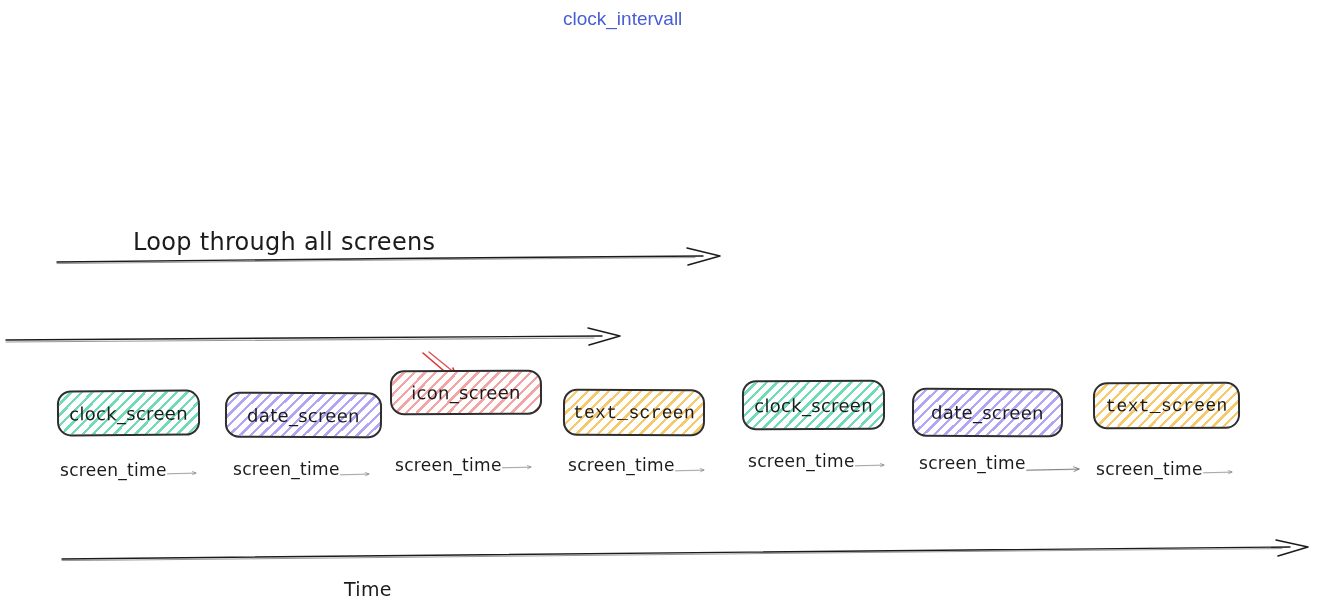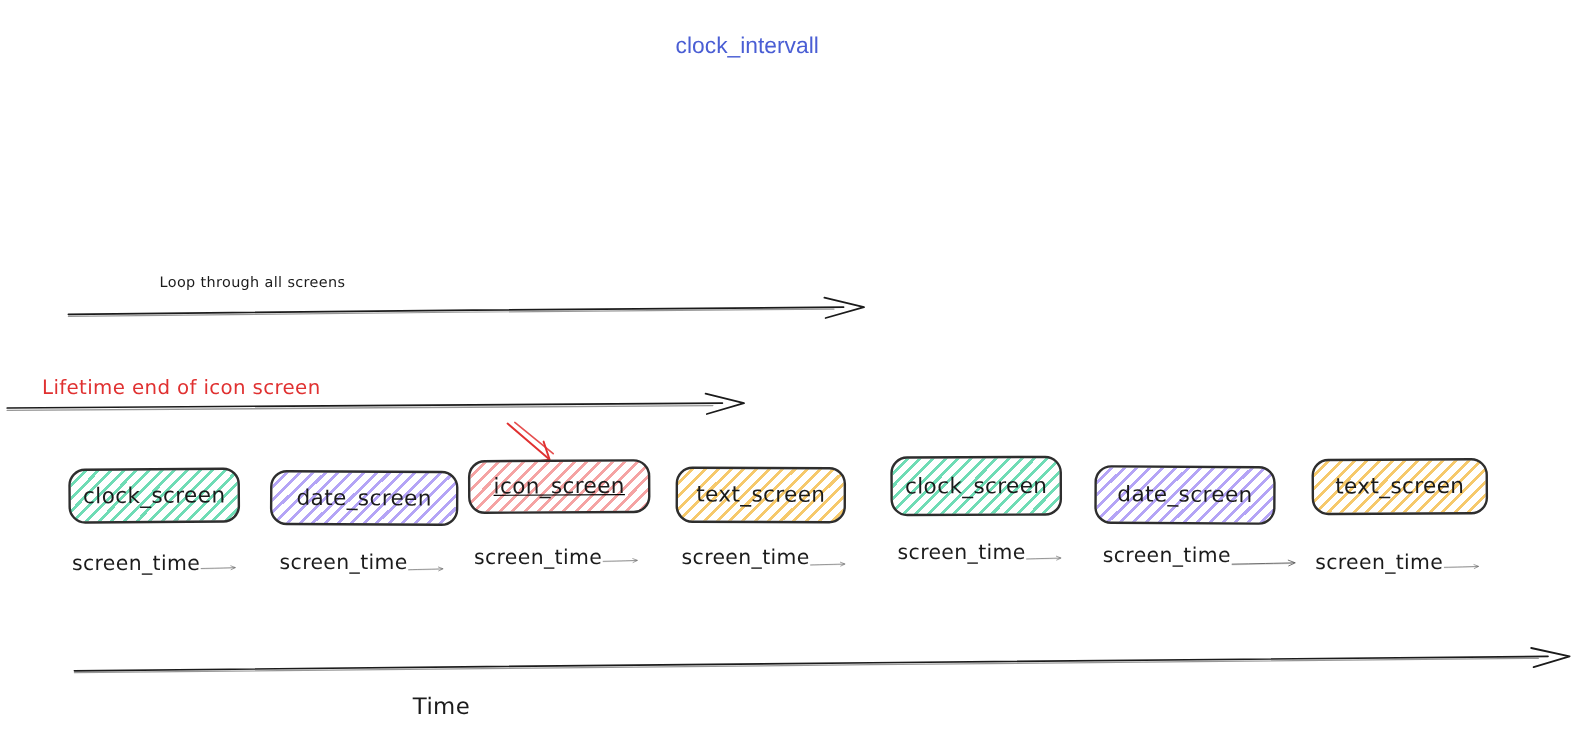--- a/index.html
+++ b/index.html
@@ -40,61 +40,60 @@
     text-align: center;
   }
   .screen-box .box-label {
     font-size: 18px;
     color: #1b1b1b;
     white-space: nowrap;
   }
   .c-green  { background-image: repeating-linear-gradient(135deg, #6fdcb5 0px, #6fdcb5 2.4px, rgba(0,0,0,0) 2.4px, rgba(0,0,0,0) 7.5px); }
   .c-purple { background-image: repeating-linear-gradient(135deg, #b4a4f6 0px, #b4a4f6 2.4px, rgba(0,0,0,0) 2.4px, rgba(0,0,0,0) 7.5px); }
   .c-red    { background-image: repeating-linear-gradient(135deg, #f5a3a3 0px, #f5a3a3 2.4px, rgba(0,0,0,0) 2.4px, rgba(0,0,0,0) 7.5px); }
-  .c-yellow { background-image: repeating-linear-gradient(135deg, #f6c96b 0px, #f6c96b 2.4px, rgba(0,0,0,0) 2.4px, rgba(0,0,0,0) 7.5px); }
+  .c-yellow { background-image: repeating-linear-gradient(135deg, #f6c96b 0px, #f6c96b 2.4px, rgba(0,0,0,0) 2.4px, rgba(0,0,0,0) 7.5px); font-family: Liberation Mono, monospace; }
 
   .st-group { display: flex; flex-direction: row; align-items: center; width: 140px; }
   .st-label { font-size: 17px; }
   svg { display: block; }
   .red-text { color: #e03131; }
 </style>
 </head>
 <body>
 
 <div id="canvas">
 
-  <div class="abs doc-title" style="left:563px; top:28px;">clock_intervall</div>
+  <div class="abs doc-title" style="left:563px; top:8px;">clock_intervall</div>
 
-  <div class="abs hand" style="left:133px; top:228px; font-size:12px;">Loop through all screens</div>
+  <div class="abs hand" style="left:133px; top:228px; font-size:24px;">Loop through all screens</div>
   <svg class="abs" style="left:55px; top:244px;" width="670" height="26" viewBox="0 0 670 26">
     <path d="M2 18 C 180 16, 460 13, 648 12" stroke="#1b1b1b" stroke-width="1.4" fill="none" stroke-linecap="round"></path>
     <path d="M2 19.6 C 180 17.6, 460 14.6, 640 13.6" stroke="#1b1b1b" stroke-width="1" fill="none" opacity="0.45" stroke-linecap="round"></path>
     <path d="M632 4 L665 12 L633 21" stroke="#1b1b1b" stroke-width="1.5" fill="none" stroke-linecap="round" stroke-linejoin="round"></path>
   </svg>
 
-  <div class="abs hand red-text" style="left:35px; top:313px; font-size:16.5px;">Lifetime end of icon screen</div>
   <svg class="abs" style="left:4px; top:326px;" width="622" height="24" viewBox="0 0 622 24">
     <path d="M2 14 C 160 13, 420 11, 598 10" stroke="#1b1b1b" stroke-width="1.4" fill="none" stroke-linecap="round"></path>
     <path d="M2 16 C 160 15, 420 13, 590 12" stroke="#1b1b1b" stroke-width="1.2" fill="none" opacity="0.45" stroke-linecap="round"></path>
     <path d="M584 2 L616 10 L585 19" stroke="#1b1b1b" stroke-width="1.5" fill="none" stroke-linecap="round" stroke-linejoin="round"></path>
   </svg>
 
   <svg class="abs" style="left:418px; top:351px;" width="48" height="38" viewBox="0 0 48 38">
     <path d="M5 2 L39 31" stroke="#e03131" stroke-width="1.6" fill="none" stroke-linecap="round"></path>
     <path d="M11 1 L43 27" stroke="#e03131" stroke-width="1.4" fill="none" stroke-linecap="round" opacity="0.85"></path>
     <path d="M26 34 L40 32 L35 17" stroke="#e03131" stroke-width="1.6" fill="none" stroke-linecap="round" stroke-linejoin="round"></path>
   </svg>
 
   <div class="abs screen-box c-green" style="left:57px;  top:390px; width:143px; height:46px; transform:rotate(-0.4deg);">
     <span class="box-label hand">clock_screen</span>
   </div>
   <div class="abs screen-box c-purple" style="left:225px; top:392px; width:157px; height:46px; transform:rotate(0.3deg);">
     <span class="box-label hand">date_screen</span>
   </div>
-  <div class="abs screen-box c-red" style="left:390px; top:383px; width:152px; height:45px; transform:rotate(-0.3deg);text-decoration:underline;">
+  <div class="abs screen-box c-red" style="left:390px; top:370px; width:152px; height:45px; transform:rotate(-0.3deg);">
     <span class="box-label hand">icon_screen</span>
   </div>
   <div class="abs screen-box c-yellow" style="left:563px; top:389px; width:142px; height:47px; transform:rotate(0.2deg);">
     <span class="box-label hand">text_screen</span>
   </div>
   <div class="abs screen-box c-green" style="left:742px; top:380px; width:143px; height:50px; transform:rotate(-0.2deg);">
     <span class="box-label hand">clock_screen</span>
   </div>
   <div class="abs screen-box c-purple" style="left:912px; top:388px; width:151px; height:49px; transform:rotate(0.3deg);">
     <span class="box-label hand">date_screen</span>

